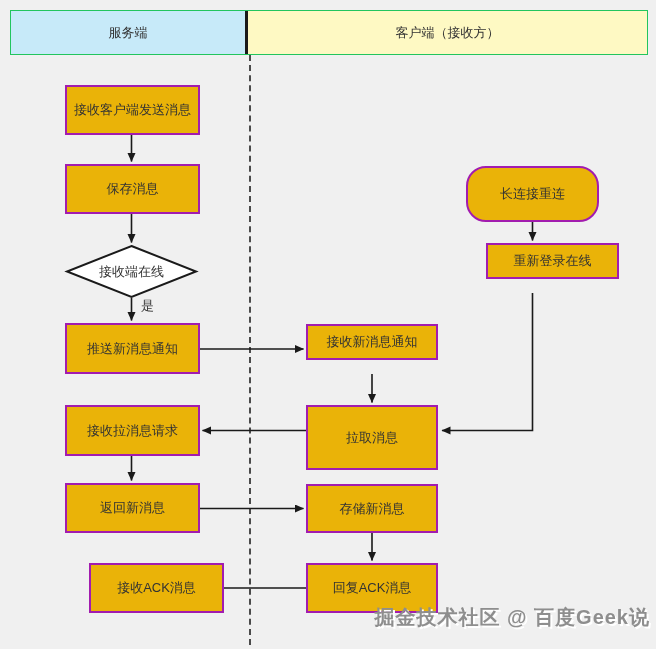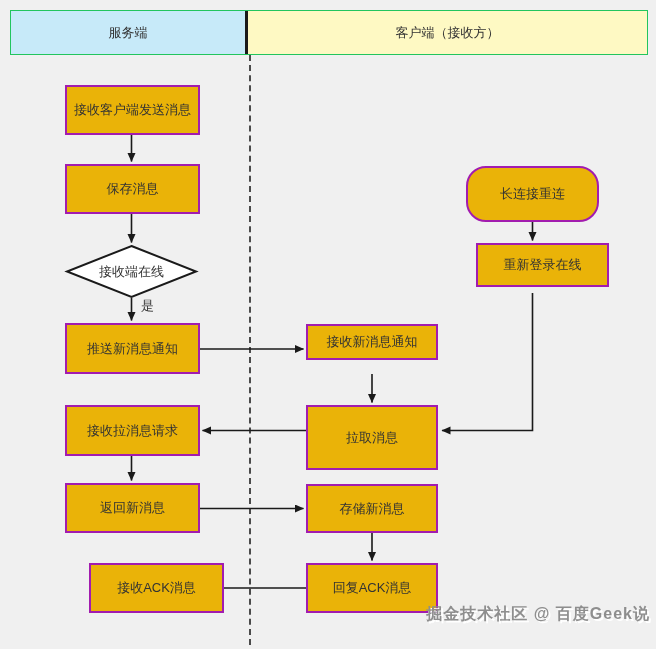--- a/index.html
+++ b/index.html
@@ -97,21 +97,21 @@
     position: absolute;
     left: 141px;
     top: 297px;
     font-size: 13px;
     color: #333;
   }
   .watermark {
     position: absolute;
     right: 6px;
     top: 604px;
-    font-size: 16px;
+    font-size: 20px;
     font-weight: 700;
     letter-spacing: 1px;
     color: #8e8e8e;
     text-shadow: 2px 2px 0 #ffffff;
     white-space: nowrap;
   }
 </style>
 </head>
 <body>
 
@@ -150,21 +150,21 @@
   <div class="node" style="left:65px;  top:85px;  width:135px; height:50px;">接收客户端发送消息</div>
   <div class="node" style="left:65px;  top:164px; width:135px; height:50px;">保存消息</div>
   <div class="decision-label">接收端在线</div>
   <div class="yes-label">是</div>
   <div class="node" style="left:65px;  top:323px; width:135px; height:51px;">推送新消息通知</div>
   <div class="node" style="left:65px;  top:405px; width:135px; height:51px;">接收拉消息请求</div>
   <div class="node" style="left:65px;  top:483px; width:135px; height:50px;">返回新消息</div>
   <div class="node" style="left:65px;  top:563px; width:135px; height:50px;margin-left:24px;">接收ACK消息</div>
 
   <div class="node" style="left:466px; top:166px; width:133px; height:56px;border-radius:20px;">长连接重连</div>
-  <div class="node" style="left:476px; top:243px; width:133px; height:44px;">重新登录在线</div>
+  <div class="node" style="left:486px; top:243px; width:133px; height:36px;">重新登录在线</div>
 
   <div class="node" style="left:306px; top:324px; width:132px; height:36px;">接收新消息通知</div>
   <div class="node" style="left:306px; top:405px; width:132px; height:65px;">拉取消息</div>
   <div class="node" style="left:306px; top:484px; width:132px; height:49px;">存储新消息</div>
   <div class="node" style="left:306px; top:563px; width:132px; height:50px;">回复ACK消息</div>
 
   <div class="watermark">掘金技术社区 @ 百度Geek说</div>
 
 </div>
 

